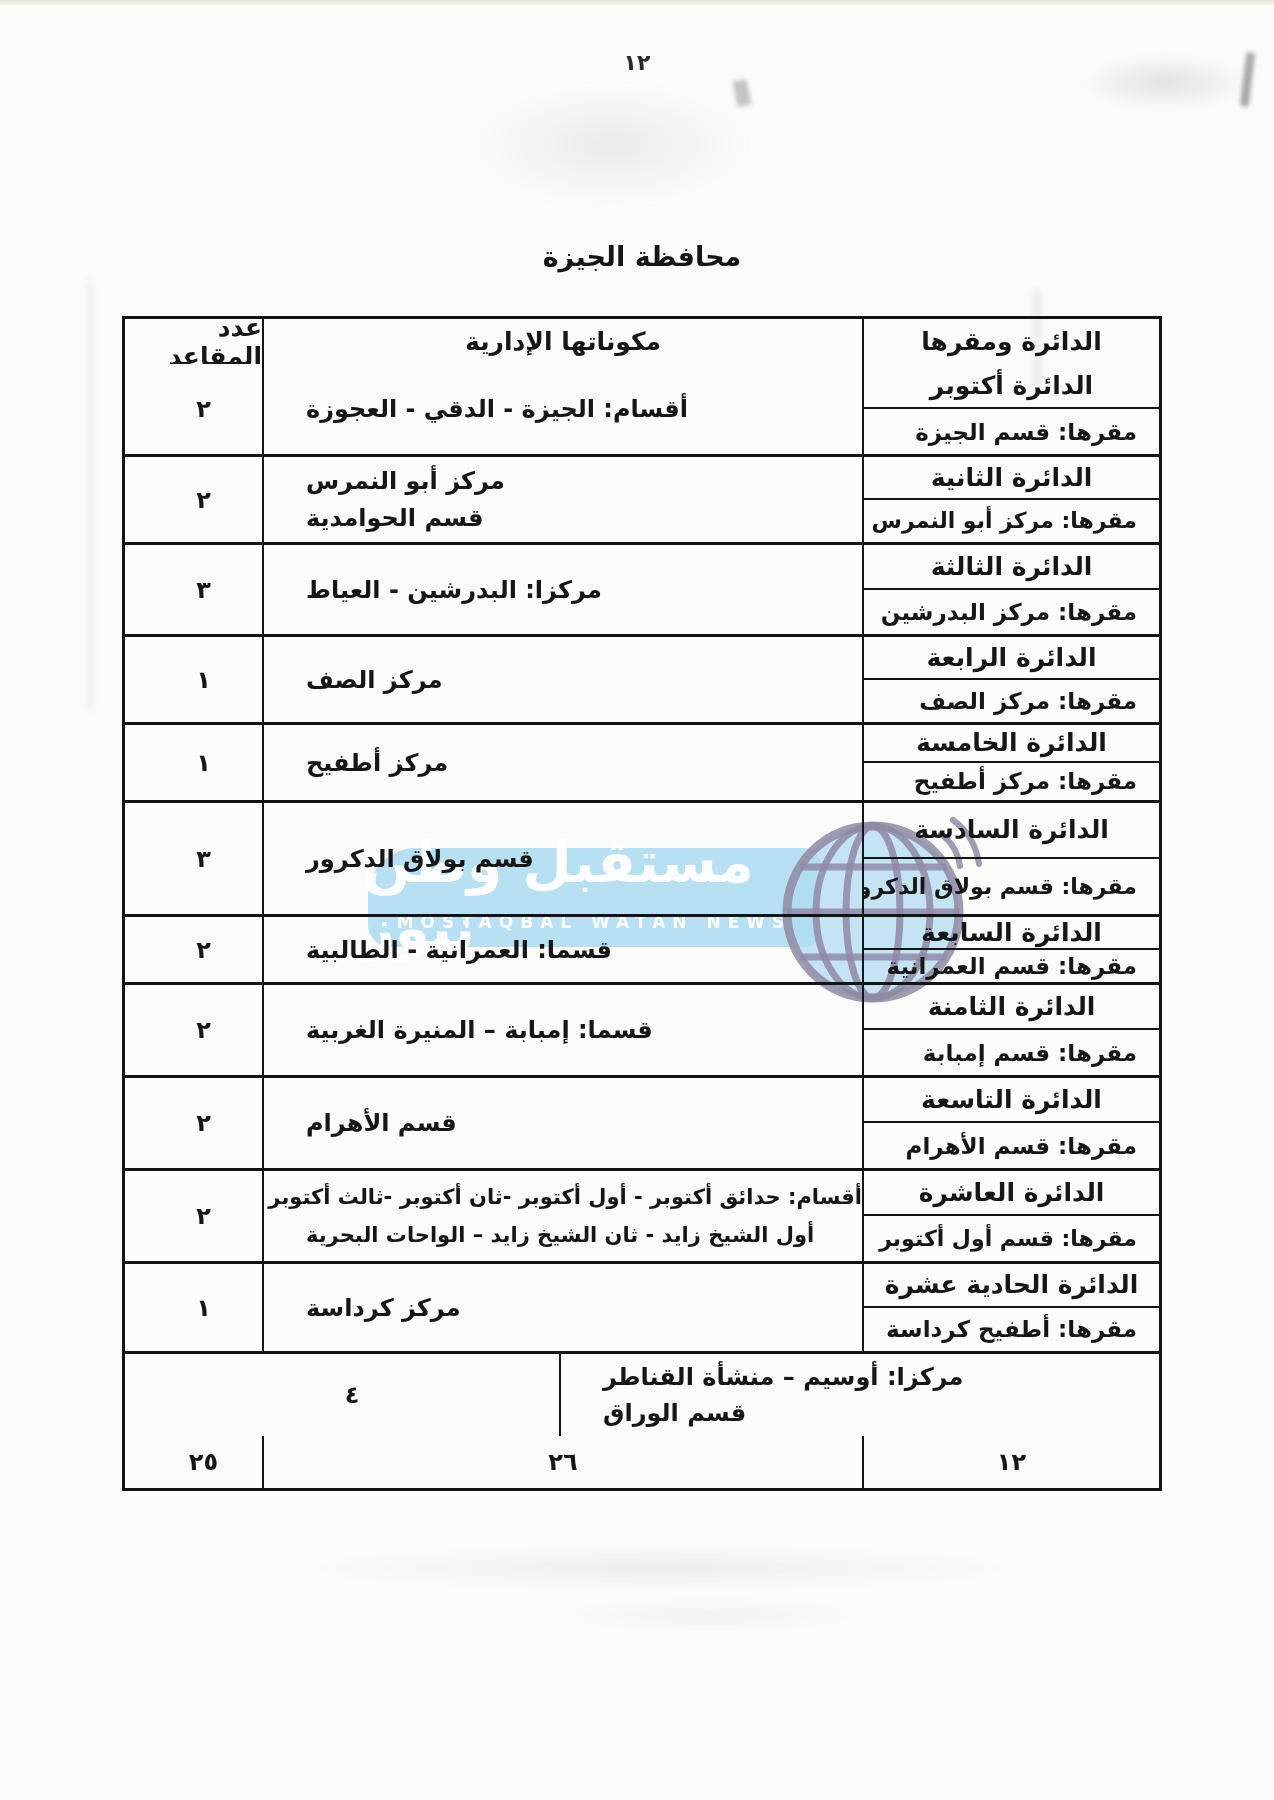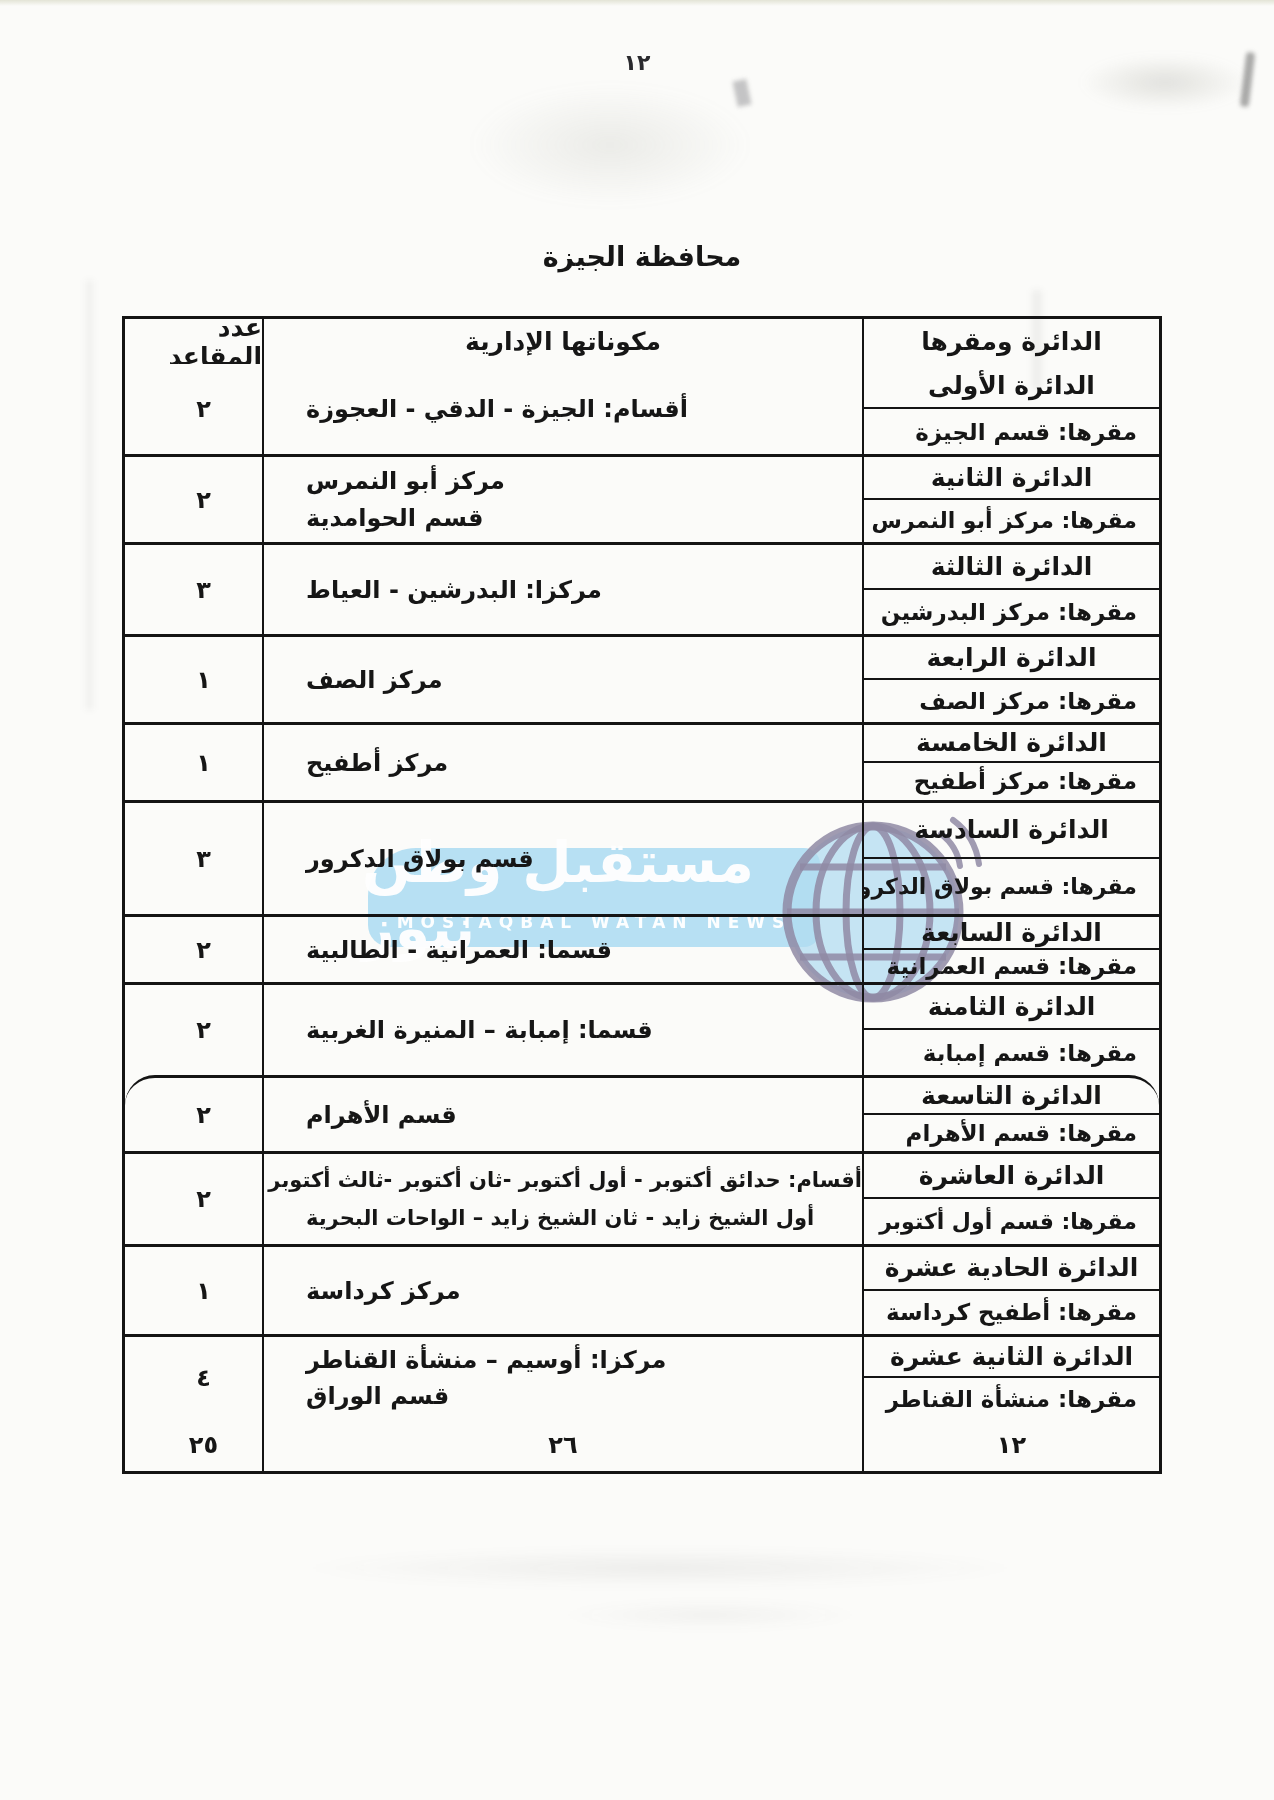--- a/index.html
+++ b/index.html
@@ -135,21 +135,21 @@
   <div id="table-wrap">
     <div class="trow header-row">
       <div class="cell col-district">الدائرة ومقرها</div>
       <div class="cell col-comps">مكوناتها الإدارية</div>
       <div class="cell col-seats">عدد المقاعد</div>
     </div>
 
     <div id="table-body">
         <div class="trow" style="height: 90px;">
           <div class="cell col-district district-cell">
-            <div class="district-name">الدائرة الأولى</div>
+            <div class="district-name">الدائرة أكتوبر</div>
             <div class="district-hq">مقرها: قسم الجيزة</div>
           </div>
           <div class="cell col-comps comps-cell">
             <div class="comp-line">أقسام: الجيزة - الدقي - العجوزة</div>
           </div>
           <div class="cell col-seats seats-cell">٢</div>
         </div>
         <div class="trow" style="height: 88px;">
           <div class="cell col-district district-cell">
             <div class="district-name">الدائرة الثانية</div>
@@ -214,21 +214,21 @@
         <div class="trow" style="height: 93px;">
           <div class="cell col-district district-cell">
             <div class="district-name">الدائرة الثامنة</div>
             <div class="district-hq">مقرها: قسم إمبابة</div>
           </div>
           <div class="cell col-comps comps-cell">
             <div class="comp-line">قسما: إمبابة – المنيرة الغربية</div>
           </div>
           <div class="cell col-seats seats-cell">٢</div>
         </div>
-        <div class="trow" style="height: 76px; border-radius: 30px;">
+        <div class="trow" style="height: 93px;">
           <div class="cell col-district district-cell">
             <div class="district-name">الدائرة التاسعة</div>
             <div class="district-hq">مقرها: قسم الأهرام</div>
           </div>
           <div class="cell col-comps comps-cell">
             <div class="comp-line">قسم الأهرام</div>
           </div>
           <div class="cell col-seats seats-cell">٢</div>
         </div>
         <div class="trow" style="height: 93px;">
@@ -246,24 +246,20 @@
           <div class="cell col-district district-cell">
             <div class="district-name">الدائرة الحادية عشرة</div>
             <div class="district-hq">مقرها: أطفيح كرداسة</div>
           </div>
           <div class="cell col-comps comps-cell">
             <div class="comp-line">مركز كرداسة</div>
           </div>
           <div class="cell col-seats seats-cell">١</div>
         </div>
         <div class="trow" style="height: 85px;">
-          <div class="cell col-district district-cell">
-            <div class="district-name">الدائرة الثانية عشرة</div>
-            <div class="district-hq">مقرها: منشأة القناطر</div>
-          </div>
           <div class="cell col-comps comps-cell">
             <div class="comp-line">مركزا: أوسيم – منشأة القناطر</div>
             <div class="comp-line">قسم الوراق</div>
           </div>
           <div class="cell col-seats seats-cell">٤</div>
         </div>
       </div>
 
     <div class="trow total-row">
       <div class="cell col-district">١٢</div>

